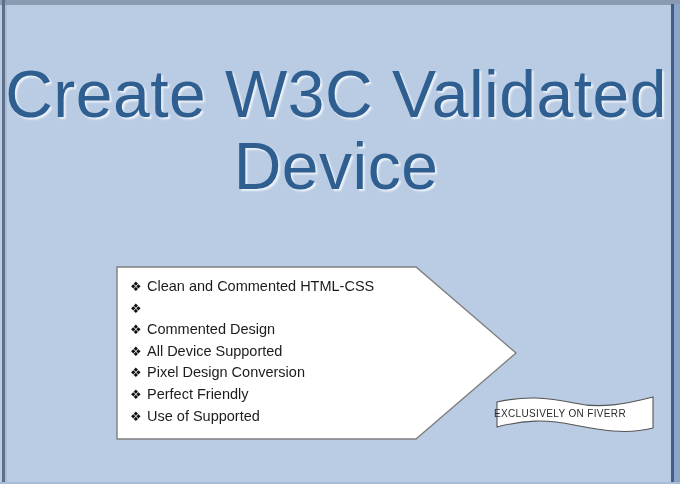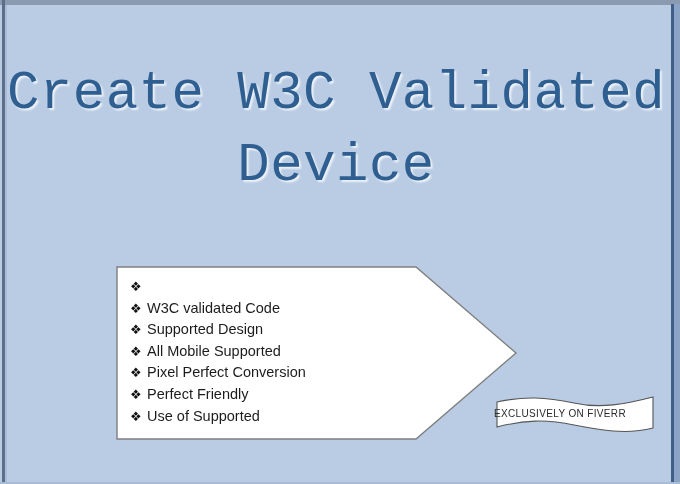--- a/index.html
+++ b/index.html
@@ -57,22 +57,22 @@
 
   
   .title-block {
     position: absolute;
     left: 0;
     top: 58px;
     width: 672px;
     text-align: center;
   }
   .title-line {
-    font-family: Liberation Mono, monospace;
-    font-size: 54px;
+    font-family: Liberation Sans, sans-serif;
+    font-size: 66px;
     line-height: 72px;
     color: #2f5f91;
     letter-spacing: 0.5px;
     text-shadow: 2px 2px 2px rgba(255,255,255,0.75);
     white-space: nowrap;
   }
 
   
   .arrow-wrap {
     position: absolute;
@@ -153,36 +153,36 @@
     <div class="title-line">Device</div>
   </div>
 
   <div class="arrow-wrap">
     <svg width="402" height="174" viewBox="0 0 402 174">
       <polygon points="1,1 300,1 400,87 300,173 1,173" fill="#ffffff" stroke="#7f7f7f" stroke-width="1.4"></polygon>
     </svg>
     <ul class="bullet-list">
       <li>
         <span class="bullet-glyph">❖</span>
-      </li>
-      <li>
-        <span class="bullet-glyph">❖</span>
-        <span>W3C validated Code</span>
-      </li>
-      <li>
-        <span class="bullet-glyph">❖</span>
-        <span>Supported Design</span>
-      </li>
-      <li>
-        <span class="bullet-glyph">❖</span>
-        <span>All Mobile Supported</span>
-      </li>
-      <li>
-        <span class="bullet-glyph">❖</span>
-        <span>Pixel Perfect Conversion</span>
+        <span>Clean and Commented HTML-CSS</span>
+      </li>
+      <li>
+        <span class="bullet-glyph">❖</span>
+      </li>
+      <li>
+        <span class="bullet-glyph">❖</span>
+        <span>Commented Design</span>
+      </li>
+      <li>
+        <span class="bullet-glyph">❖</span>
+        <span>All Device Supported</span>
+      </li>
+      <li>
+        <span class="bullet-glyph">❖</span>
+        <span>Pixel Design Conversion</span>
       </li>
       <li>
         <span class="bullet-glyph">❖</span>
         <span>Perfect Friendly</span>
       </li>
       <li>
         <span class="bullet-glyph">❖</span>
         <span>Use of Supported</span>
       </li>
     </ul>

